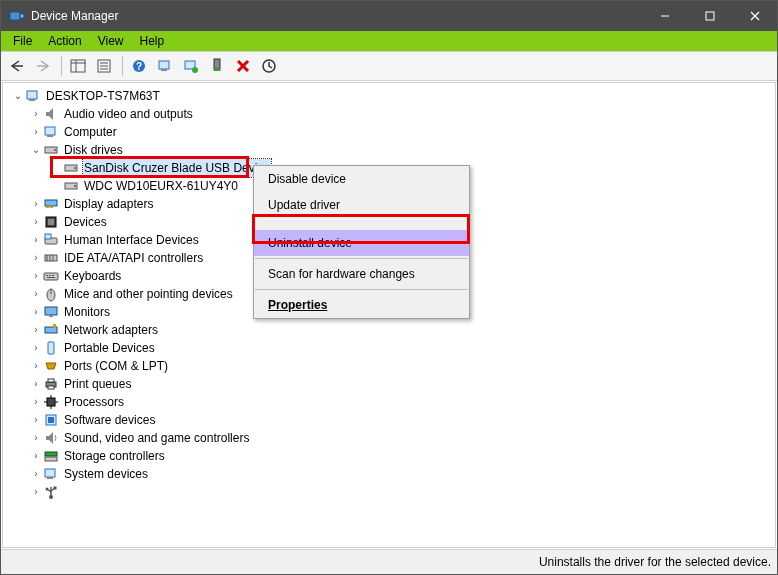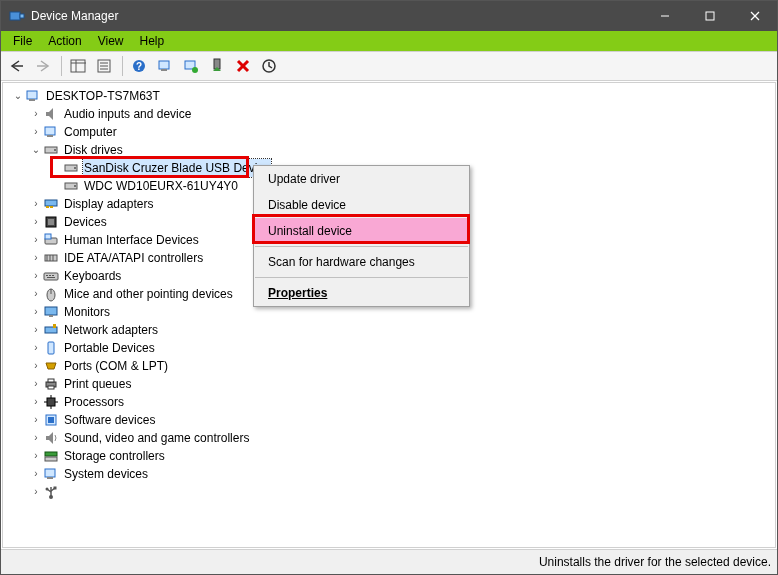--- a/index.html
+++ b/index.html
@@ -143,21 +143,22 @@
     background: #f0f0f0;
     border: 1px solid #a0a0a0;
     box-shadow: 2px 2px 4px rgba(0,0,0,0.3);
     width: 215px;
   }
   .context-menu .cm-item {
     padding: 6px 14px;
     font-size: 12px;
   }
   .context-menu .cm-item.highlight {
-    background: #f9a8d4;
+    background: #c4b5fd;
+    margin-top: 12px;
   }
   .context-menu .cm-sep {
     height: 1px;
     background: #c0c0c0;
     margin: 2px 1px;
   }
   .context-menu .cm-item.bold {
     font-weight: bold;
     text-decoration: underline;
   }
@@ -295,21 +296,21 @@
         <span class="node-label">DESKTOP-TS7M63T</span>
       </div>
 
       <div class="tree-row" style="padding-left:18px;">
         <span class="expander">›</span>
         <span class="dev-icon">
           <svg width="16" height="16" viewBox="0 0 16 16">
               <path d="M3 6 L6 6 L10 2 L10 14 L6 10 L3 10 Z" fill="#888"></path>
             </svg>
         </span>
-        <span class="node-label">Audio inputs and device</span>
+        <span class="node-label">Audio video and outputs</span>
       </div>
 
       <div class="tree-row" style="padding-left:18px;">
         <span class="expander">›</span>
         <span class="dev-icon">
           <svg width="16" height="16" viewBox="0 0 16 16">
               <rect x="2" y="3" width="10" height="8" fill="#d0e7ff" stroke="#2a6fc9"></rect>
               <rect x="4" y="11" width="6" height="2" fill="#888"></rect>
             </svg>
         </span>
@@ -545,22 +546,22 @@
               <rect x="10.5" y="2.5" width="3" height="3" fill="#555"></rect>
             </svg>
         </span>
       </div>
 
     </div>
 
     <div class="red-frame" style="left:47px; top:73px; width:199px; height:22px;"></div>
 
     <div class="context-menu" style="left:250px; top:82px;">
+      <div class="cm-item">Disable device</div>
       <div class="cm-item">Update driver</div>
-      <div class="cm-item">Disable device</div>
       <div class="cm-item highlight">Uninstall device</div>
       <div class="cm-sep"></div>
       <div class="cm-item">Scan for hardware changes</div>
       <div class="cm-sep"></div>
       <div class="cm-item bold">Properties</div>
     </div>
 
     <div class="red-frame" style="left:249px; top:131px; width:218px; height:30px;"></div>
 
   </div>

